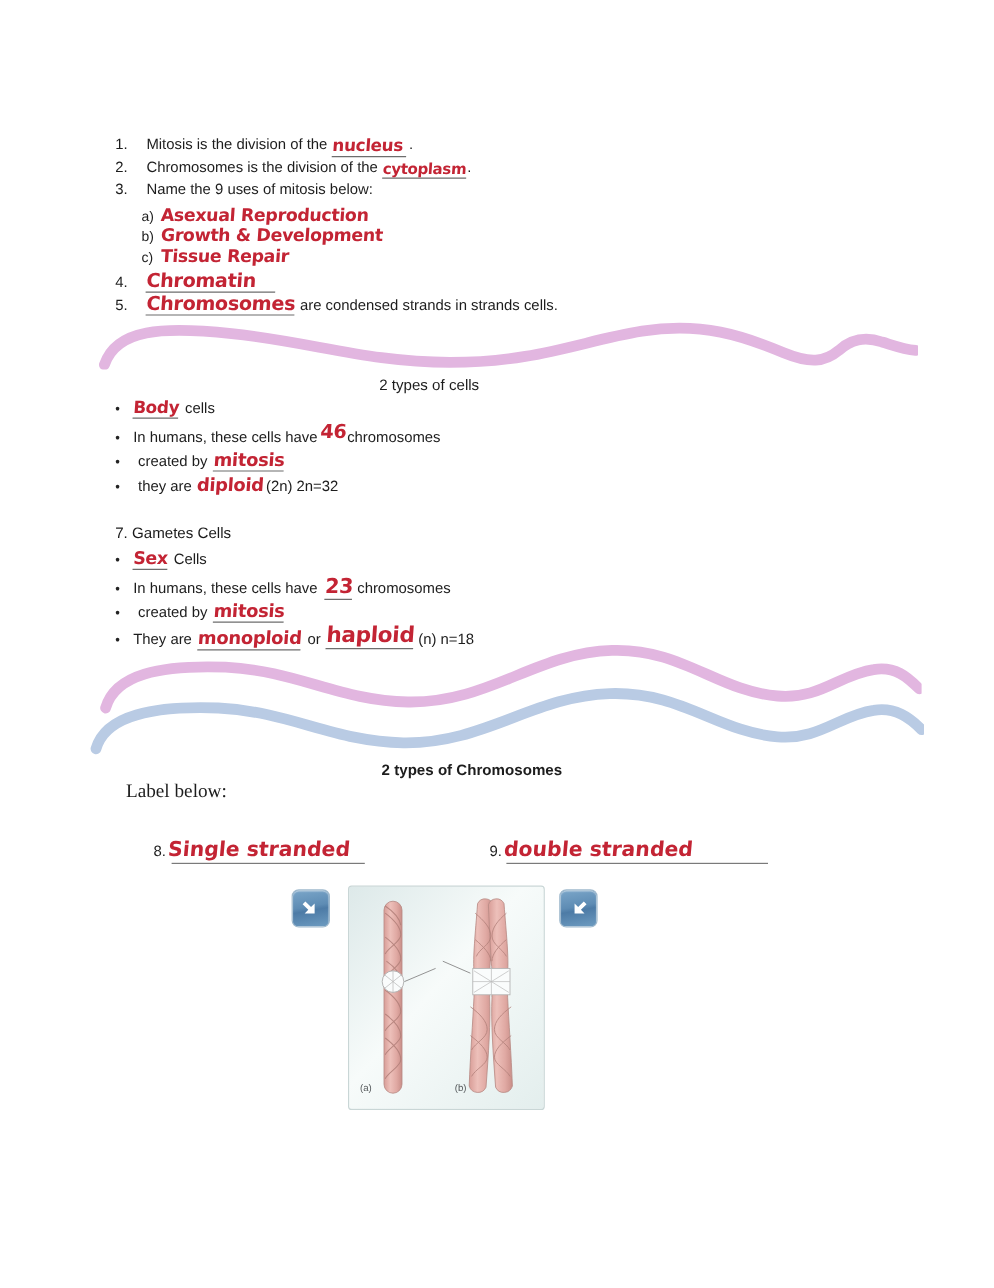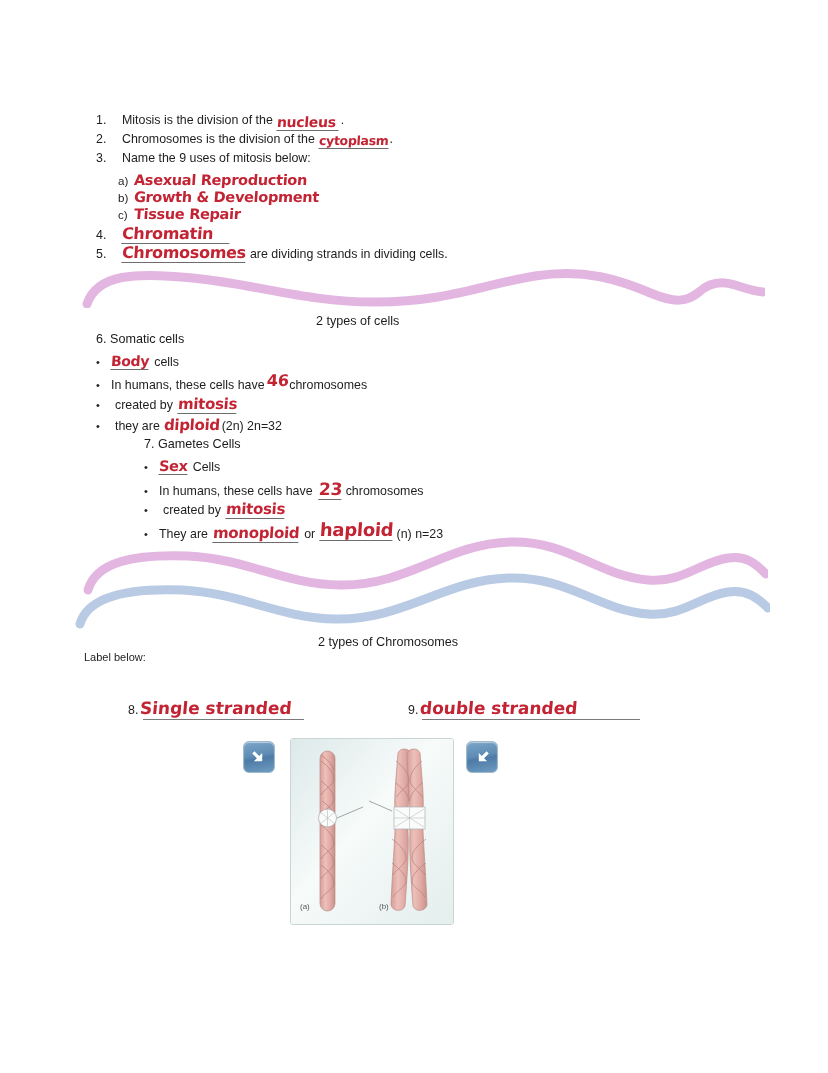--- a/index.html
+++ b/index.html
@@ -98,23 +98,24 @@
   .b-dot {
     width: 15px;
     flex: 0 0 15px;
     font-size: 11px;
     color: #222;
   }
 
   
   .label-below {
     position: absolute;
-    left: 84px;
+    left: 105px;
     top: 652px;
-    font-size: 11px;
+    font-size: 16px;
+    font-family: Liberation Serif, serif;
   }
 
   .ans-line {
     position: absolute;
     display: flex;
     align-items: baseline;
   }
   .ans-num {
     font-size: 12.4px;
     color: #1d1d1d;
@@ -208,32 +209,31 @@
   </div>
 
   <div class="q-list2">
     <div class="q-row2">
       <span class="printed q-num">4.</span>
       <span class="hand u" style="font-size:16px; width:108px; margin-right:4px;">Chromatin</span>
     </div>
     <div class="q-row2">
       <span class="printed q-num">5.</span>
       <span class="hand u" style="font-size:16px; margin-right:4px;">Chromosomes</span>
-      <span class="printed">are dividing strands in dividing cells.</span>
+      <span class="printed">are condensed strands in strands cells.</span>
     </div>
   </div>
 
   <svg class="wave" style="left:75px; top:258px;" width="690" height="50" viewBox="0 0 690 50">
     <path d="M 12 46 C 22 16, 60 14, 118 20 C 185 27, 232 44, 300 44 C 372 44, 410 26, 460 18 C 510 10, 545 22, 578 36 C 600 45, 612 44, 624 34 C 634 25, 645 22, 660 27 C 670 30, 678 33, 688 34" fill="none" stroke="#e2b6e0" stroke-width="9" stroke-linecap="round"></path>
   </svg>
 
   <div class="center-head" style="left:316px; top:314px;">2 types of cells</div>
 
   <div class="blk" style="left:96px; top:332px;">
-    <div class="hdr">6.  Somatic cells</div>
 
     <div class="b-row">
       <span class="b-dot">•</span>
       <span class="hand u" style="font-size:14px; margin-right:5px;">Body</span>
       <span class="printed">cells</span>
     </div>
 
     <div class="b-row">
       <span class="b-dot">•</span>
       <span class="printed">In humans, these cells have</span>
@@ -248,21 +248,21 @@
     </div>
 
     <div class="b-row">
       <span class="b-dot">•</span>
       <span class="printed" style="margin-left:4px;">they are</span>
       <span class="hand" style="font-size:15px; margin:0 2px 0 4px;">diploid</span>
       <span class="printed">(2n) 2n=32</span>
     </div>
   </div>
 
-  <div class="blk" style="left:96px; top:437px;margin-left:48px;">
+  <div class="blk" style="left:96px; top:437px;">
     <div class="hdr">7. Gametes Cells</div>
 
     <div class="b-row">
       <span class="b-dot">•</span>
       <span class="hand u" style="font-size:14.5px; margin-right:5px;">Sex</span>
       <span class="printed">Cells</span>
     </div>
 
     <div class="b-row">
       <span class="b-dot">•</span>
@@ -276,33 +276,33 @@
       <span class="printed" style="margin-left:4px;">created by</span>
       <span class="hand u" style="font-size:15px; margin-left:5px;">mitosis</span>
     </div>
 
     <div class="b-row">
       <span class="b-dot">•</span>
       <span class="printed">They are</span>
       <span class="hand u" style="font-size:15px; margin:0 5px;">monoploid</span>
       <span class="printed">or</span>
       <span class="hand u" style="font-size:18px; margin:0 3px 0 5px; position:relative; top:-2px;">haploid</span>
-      <span class="printed">(n) n=23</span>
+      <span class="printed">(n) n=18</span>
     </div>
   </div>
 
   <svg class="wave" style="left:78px; top:532px;" width="690" height="78" viewBox="0 0 690 78">
     <path d="M 10 58 C 18 30, 55 22, 110 24 C 170 27, 205 52, 262 53 C 330 54, 368 12, 432 10 C 490 8, 520 44, 570 48 C 605 51, 622 30, 650 26 C 668 23, 678 32, 688 42" fill="none" stroke="#e2b6e0" stroke-width="9" stroke-linecap="round"></path>
   </svg>
 
   <svg class="wave" style="left:70px; top:562px;" width="700" height="78" viewBox="0 0 700 78">
     <path d="M 10 62 C 18 34, 58 26, 112 28 C 172 31, 208 56, 266 57 C 334 58, 374 18, 438 16 C 498 14, 528 48, 578 52 C 612 55, 630 34, 658 30 C 676 27, 688 36, 698 46" fill="none" stroke="#b9cbe4" stroke-width="9" stroke-linecap="round"></path>
   </svg>
 
-  <div class="center-head" style="left:318px; top:635px;">2 types of Chromosomes</div>
+  <div class="center-head" style="left:318px; top:635px;font-weight:bold;">2 types of Chromosomes</div>
 
   <div class="label-below printed">Label below:</div>
 
   <div class="ans-line" style="left:128px; top:698px;">
     <span class="ans-num">8.</span>
     <span class="ans-hand">Single stranded</span>
   </div>
   <div class="ans-rule" style="left:143px; top:719px; width:161px;"></div>
 
   <div class="ans-line" style="left:408px; top:698px;">

